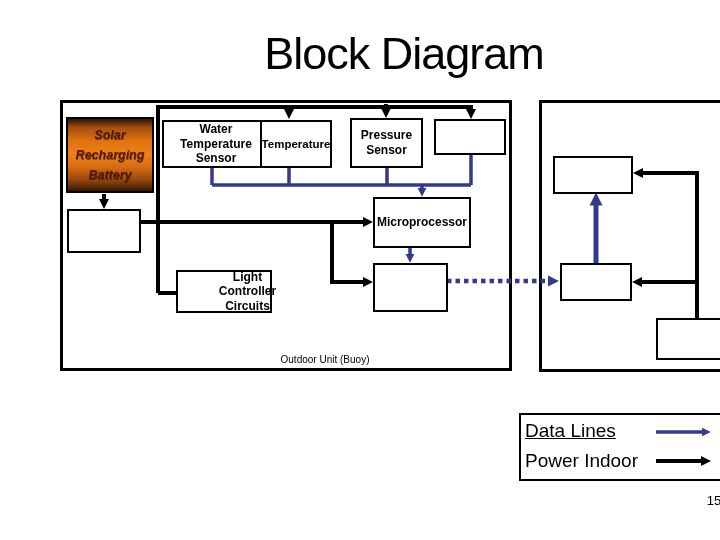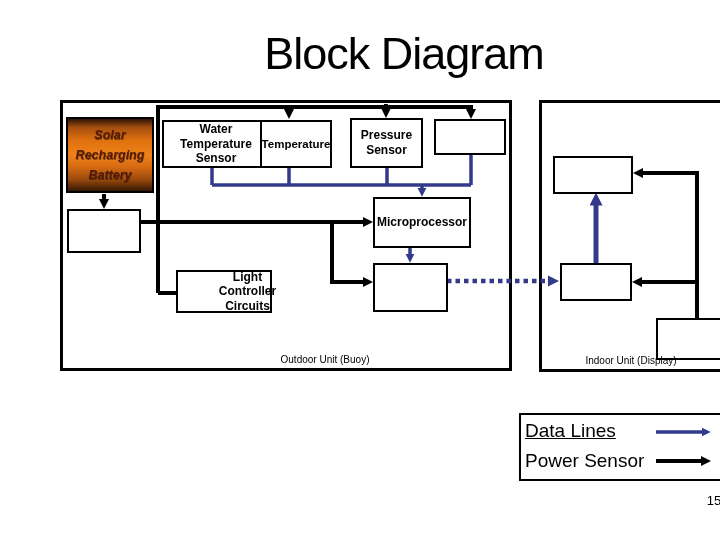--- a/index.html
+++ b/index.html
@@ -98,21 +98,20 @@
   <div class="box" id="boxB"></div>
   <div class="box" id="micro">Microprocessor</div>
   <div class="box" id="boxC"></div>
   <div class="box" id="light">Light Controller Circuits</div>
 
   <div class="box" id="inTop"></div>
   <div class="box" id="inMid"></div>
   <div class="box" id="inBR"></div>
 
   <div class="unit-label" id="outdoorLabel">Outdoor Unit (Buoy)</div>
-  <div class="unit-label" id="indoorLabel">Indoor Unit (Display)</div>
 
   <div id="legendBox"></div>
   <div class="legend-label" id="legendData">Data Lines</div>
-  <div class="legend-label" id="legendPower">Power Sensor</div>
+  <div class="legend-label" id="legendPower">Power Indoor</div>
 
   <div class="page-number">15</div>
 
 </div>
 
 </body></html>

